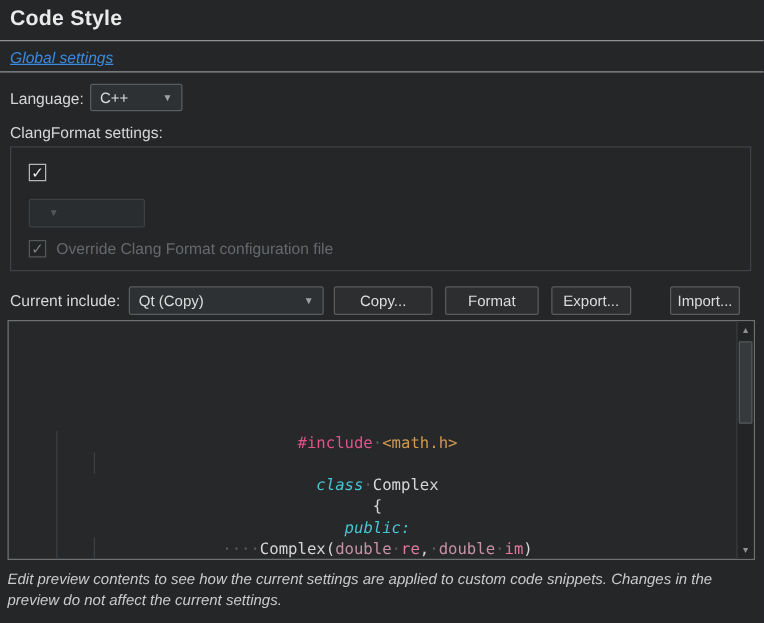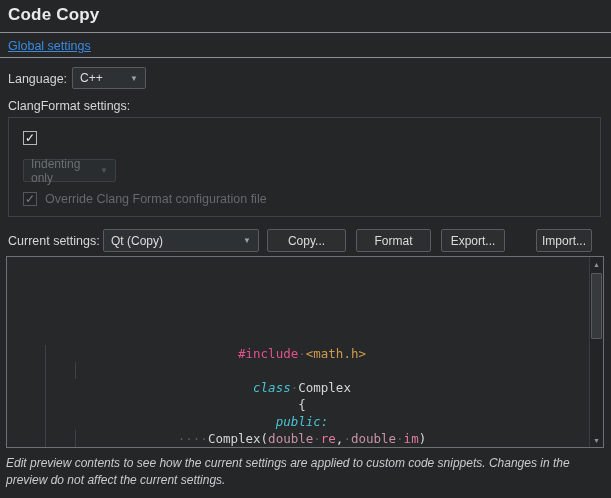--- a/index.html
+++ b/index.html
@@ -13,21 +13,21 @@
   }
   .abs{position:absolute;}
   .page-title{
     left:8px;top:5px;
     font-size:17px;font-weight:bold;color:#eaeaea;letter-spacing:.2px;
   }
   .sep{left:0;width:611px;height:1px;background:#8e9295;}
   .sep1{top:32px;}
   .sep2{top:57px;}
   .link{
-    left:8px;top:39px;font-size:12.5px;color:#3b8ae0;text-decoration:underline;cursor:pointer;
+    left:8px;top:39px;font-size:12.5px;color:#3b8ae0;text-decoration:underline;cursor:pointer;font-style:italic;
   }
   .label{font-size:12.5px;color:#d6d6d8;}
   .lang-label{left:8px;top:72px;}
   .combo{
     box-sizing:border-box;
     background:#2e3133;border:1px solid #595c5e;border-radius:2px;
     display:flex;align-items:center;justify-content:space-between;
     padding:0 7px;font-size:12px;color:#dcdcdc;cursor:pointer;
   }
   .combo .arrow{font-size:8px;color:#9ea1a3;margin-left:8px;}
@@ -103,52 +103,51 @@
     box-sizing:border-box;cursor:pointer;
   }
   .footer{
     left:6px;top:455px;width:599px;
     font-size:12px;font-style:italic;color:#c9cbcd;line-height:1.45;
   }
 </style>
 </head>
 <body>
 
-<div class="abs page-title">Code Copy</div>
+<div class="abs page-title">Code Style</div>
 <div class="abs sep sep1"></div>
 <a class="abs link">Global settings</a>
 <div class="abs sep sep2"></div>
 
 <div class="abs label lang-label">Language:</div>
 <div class="abs combo combo-language">
   <span>C++</span>
   <span class="arrow">▼</span>
 </div>
 
 <div class="abs label cf-label">ClangFormat settings:</div>
 
 <div class="abs groupbox">
   <div class="abs checkrow check-use-global">
     <span class="box">
         <span class="tick">✓</span>
       </span>
   </div>
   <div class="abs combo combo-mode">
-    <span>Indenting only</span>
     <span class="arrow">▼</span>
   </div>
   <div class="abs checkrow check-override">
     <span class="box">
         <span class="tick">✓</span>
       </span>
     <span class="cb-label">Override Clang Format configuration file</span>
   </div>
 </div>
 
-<div class="abs label cs-label">Current settings:</div>
+<div class="abs label cs-label">Current include:</div>
 <div class="abs combo combo-current">
   <span>Qt (Copy)</span>
   <span class="arrow">▼</span>
 </div>
 <div class="abs btn btn-copy">Copy...</div>
 <div class="abs btn btn-remove">Format</div>
 <div class="abs btn btn-export">Export...</div>
 <div class="abs btn btn-import">Import...</div>
 
 <div class="abs editor">

